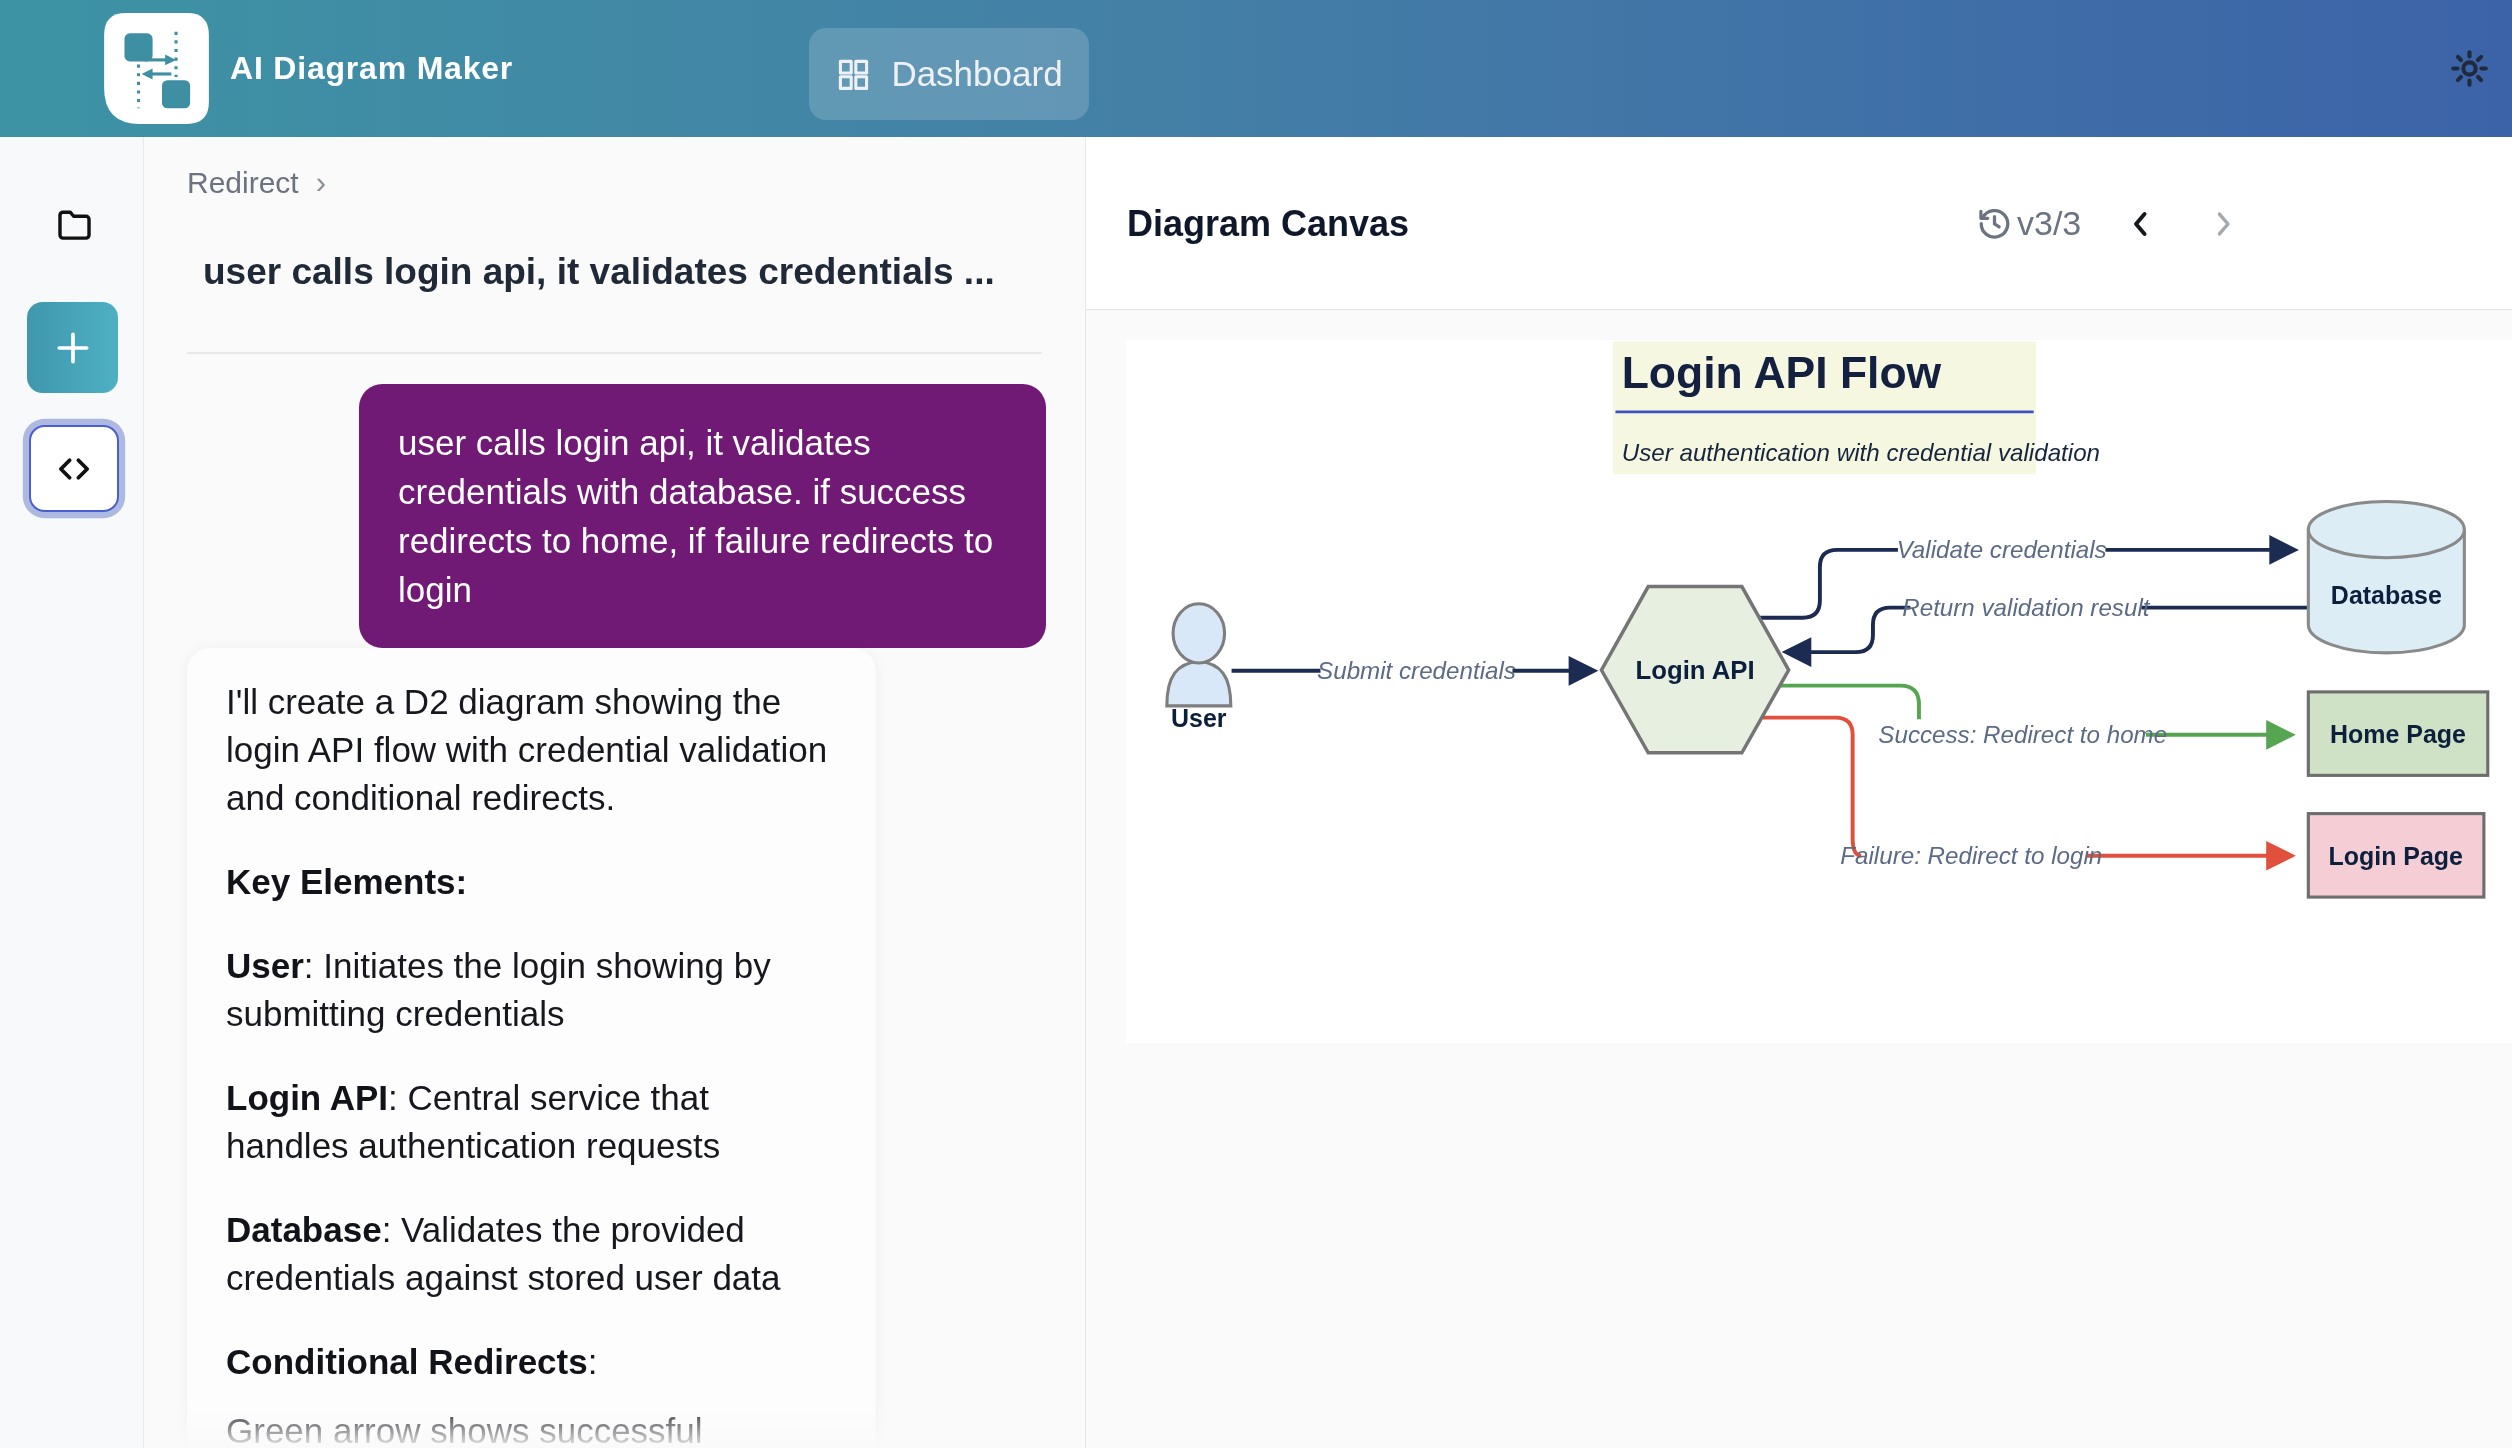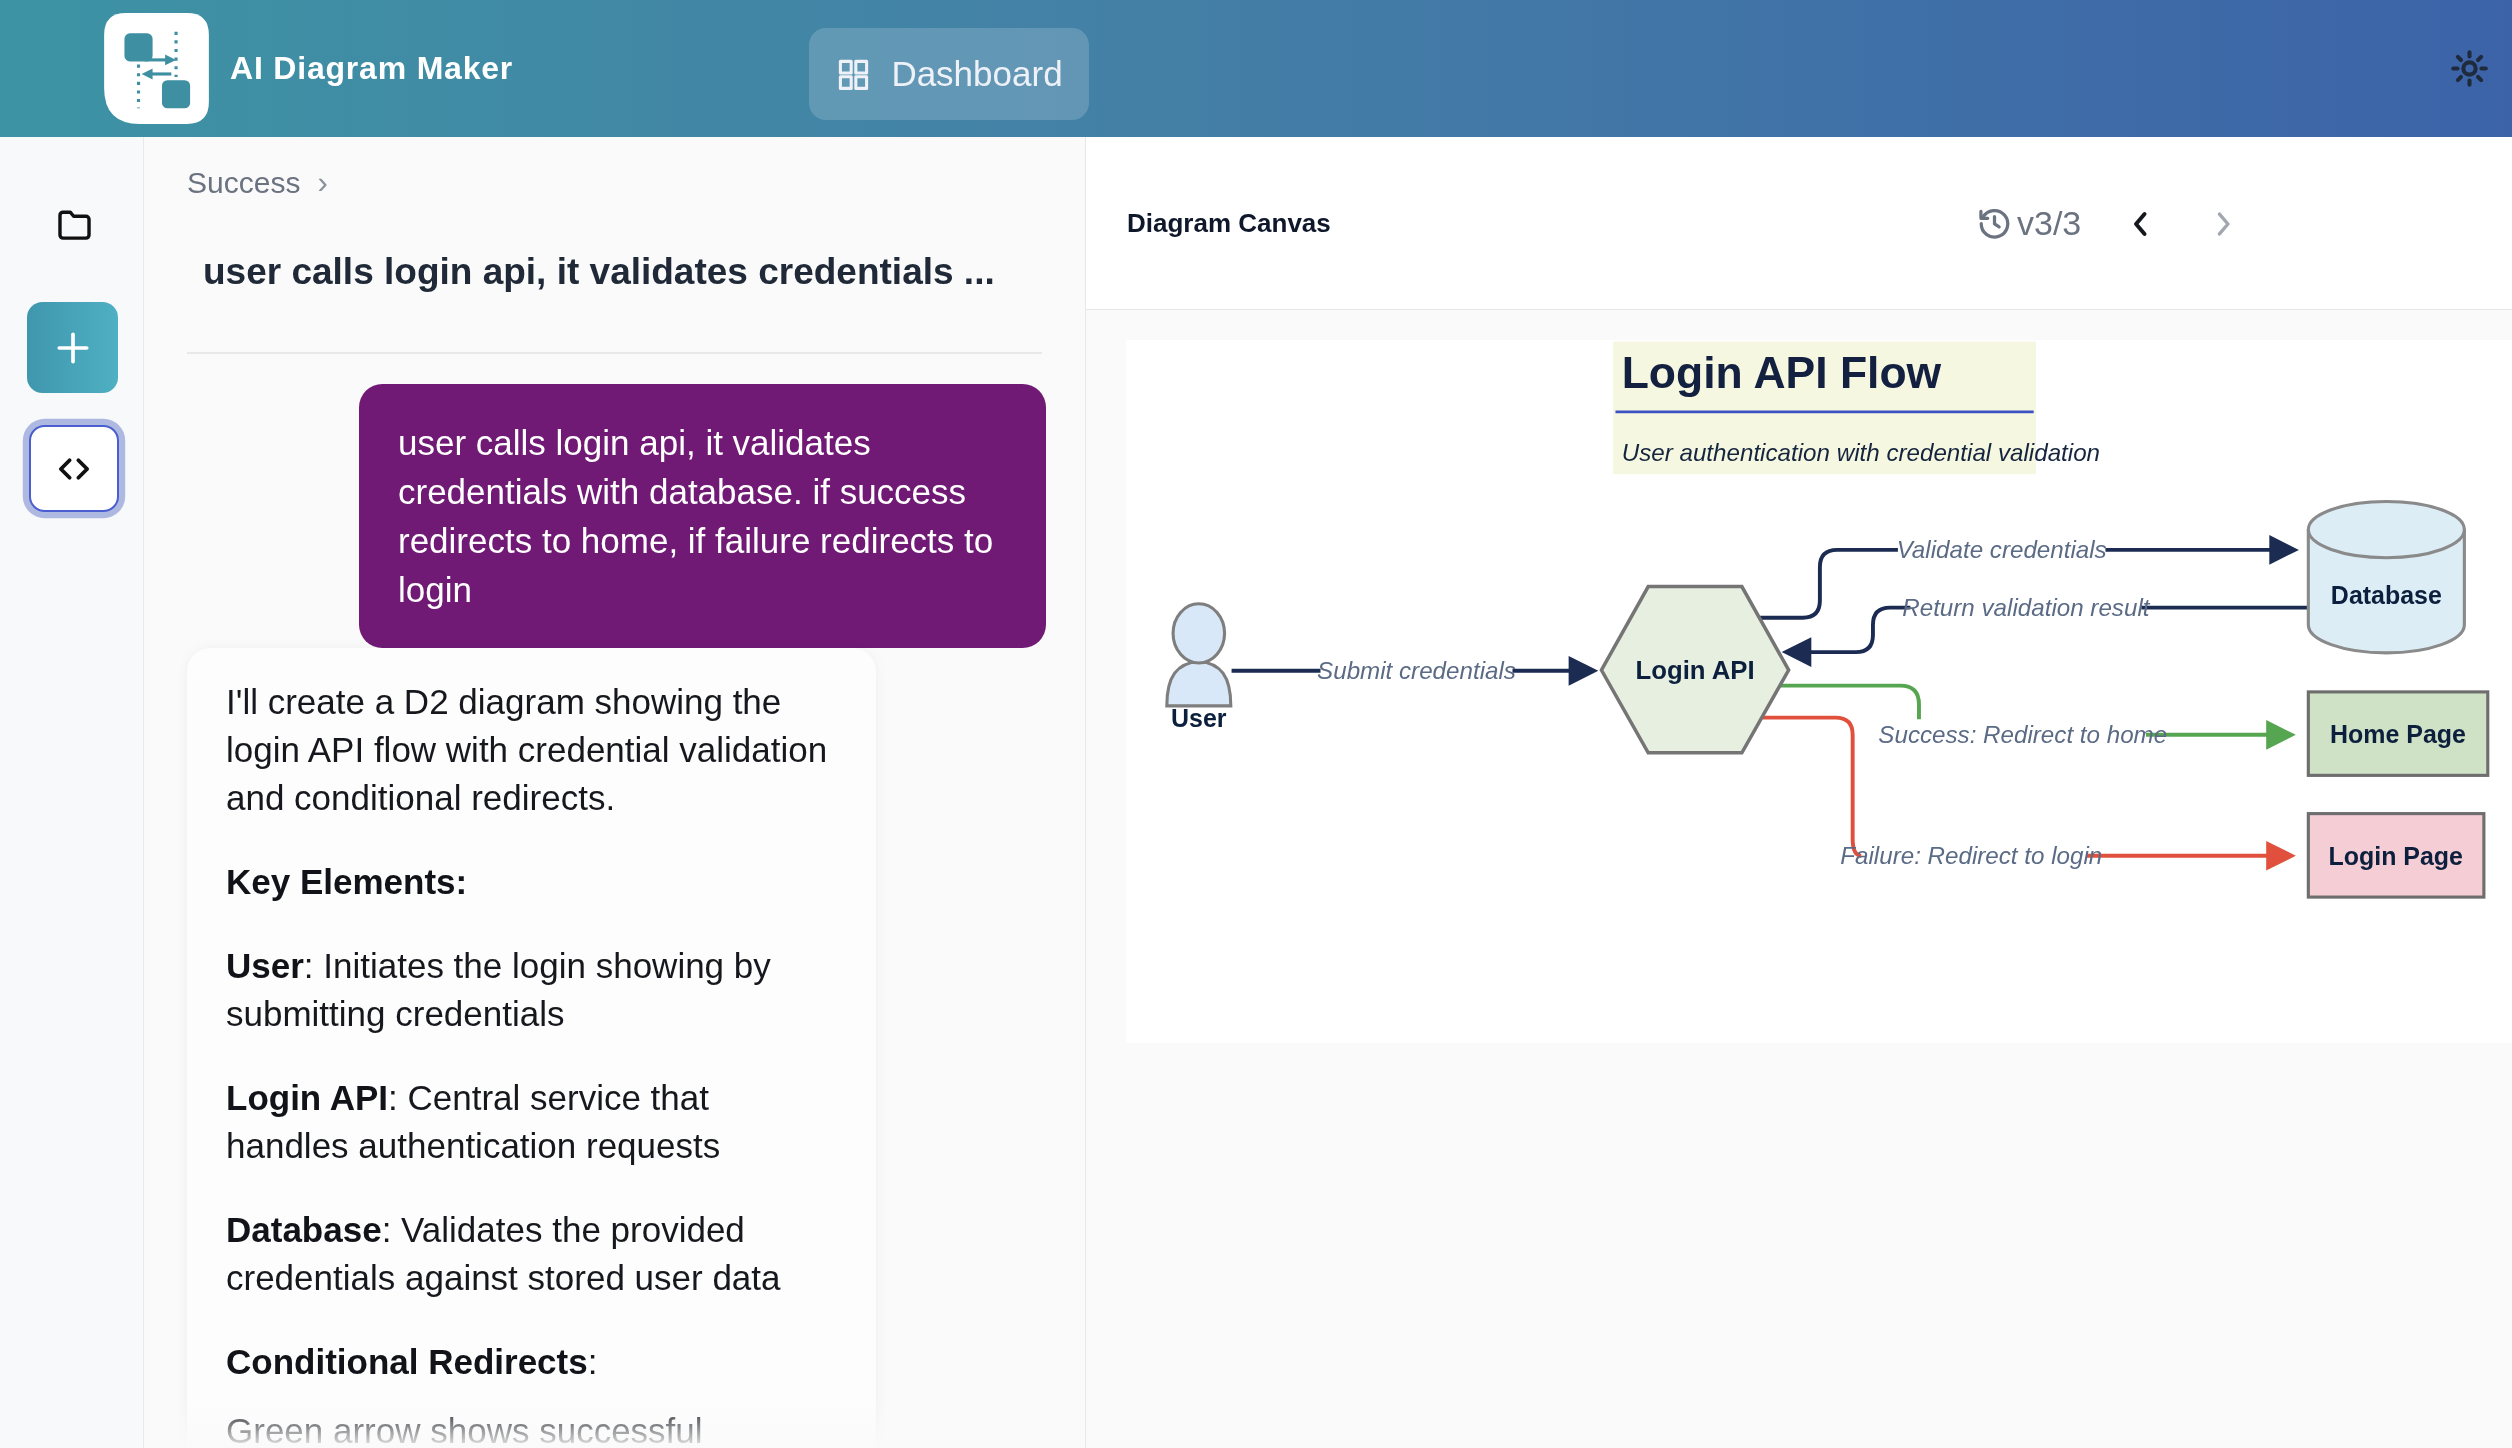--- a/index.html
+++ b/index.html
@@ -49,21 +49,21 @@
   .assistant-card .lead { font-weight:700; color:#111318; }
   .chat-fade { position:absolute; left:0; bottom:0; width:100%; height:47px;
                background:linear-gradient(to top, rgba(250,250,250,0.95), rgba(250,250,250,0)); pointer-events:none; }
 
   
   .canvas-panel { position:absolute; left:1085px; top:137px; width:1427px; height:1312px;
                   background:#fafafa; border-left:1.6px solid #e5e7eb; }
   .canvas-header { position:absolute; left:0; top:0; width:100%; height:173px; background:#ffffff;
                    border-bottom:1.6px solid #e4e5e7; }
   .canvas-title { position:absolute; left:41px; top:0; height:173px; display:flex; align-items:center;
-                  font-size:26px; font-weight:700; color:#0f172a; }
+                  font-size:36px; font-weight:700; color:#0f172a; }
   .version-cluster { position:absolute; left:890px; top:0; height:173px; display:flex; align-items:center; gap:4px; }
   .version-text { font-size:34px; color:#6b7280; }
   .chev-btn { background:transparent; border:none; cursor:pointer; width:55px; height:55px;
               display:flex; align-items:center; justify-content:center; }
   .chev-prev { margin-left:28px; }
   .chev-next { margin-left:23.4px; }
   .diagram-surface { position:absolute; left:40px; top:203px; width:1387px; height:703px; background:#ffffff; }
   .diagram-svg { position:absolute; left:40px; top:203px; width:1387px; height:703px; }
 
   
@@ -139,21 +139,21 @@
       <svg width="42" height="42" viewBox="0 0 24 24" fill="none" stroke="#111111" stroke-width="2.2" stroke-linecap="round" stroke-linejoin="round">
         <polyline points="9.5 7 4.5 12 9.5 17"></polyline>
           <polyline points="14.5 7 19.5 12 14.5 17"></polyline>
       </svg>
     </span>
   </button>
 </div>
 
 <div class="chat-panel">
   <div class="breadcrumb">
-    <span>Success</span>
+    <span>Redirect</span>
     <span class="crumb-chev">›</span>
   </div>
   <div class="chat-title">user calls login api, it validates credentials ...</div>
   <div class="chat-divider"></div>
 
   <div class="user-bubble">user calls login api, it validates credentials with database. if success redirects to home, if failure redirects to login</div>
 
   <div class="assistant-card">
     <p><span class="lead"></span><span>I'll create a D2 diagram showing the login API flow with credential validation and conditional redirects.</span></p>
     <p><span class="lead">Key Elements:</span><span></span></p>

